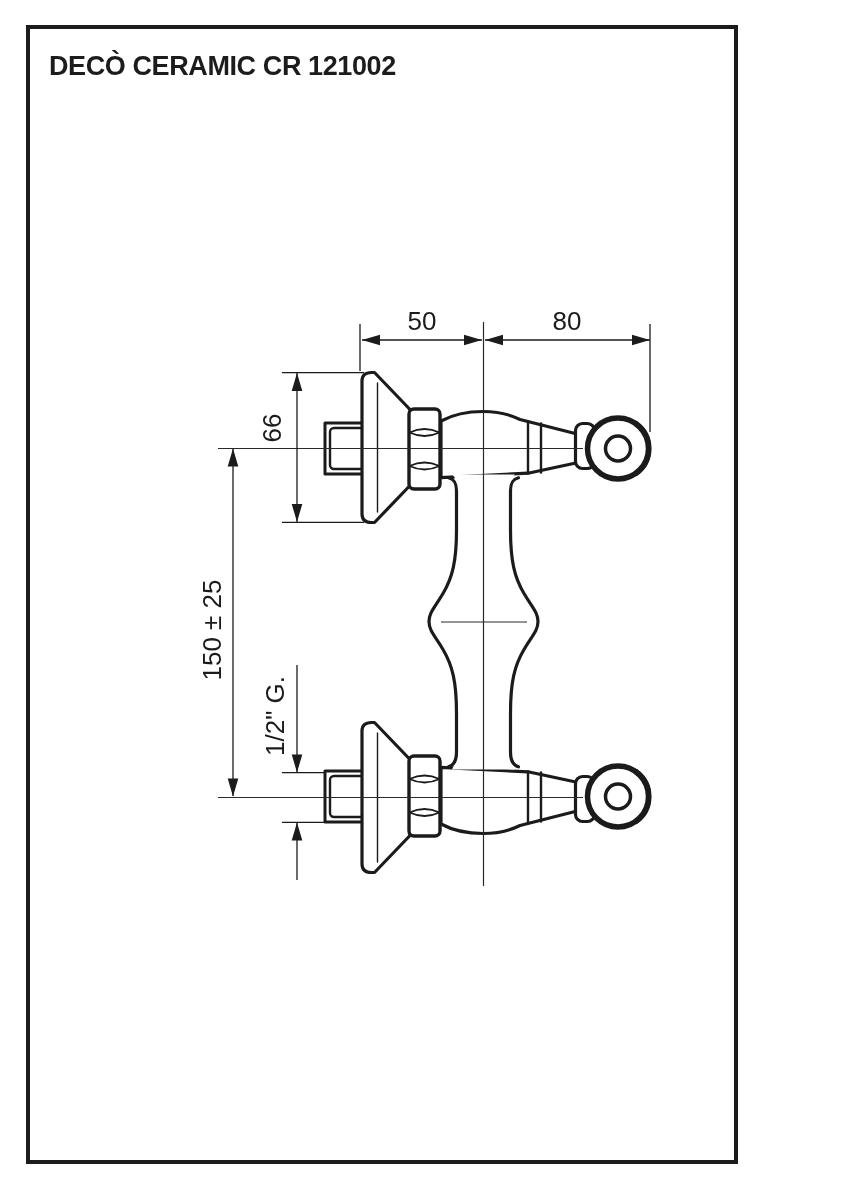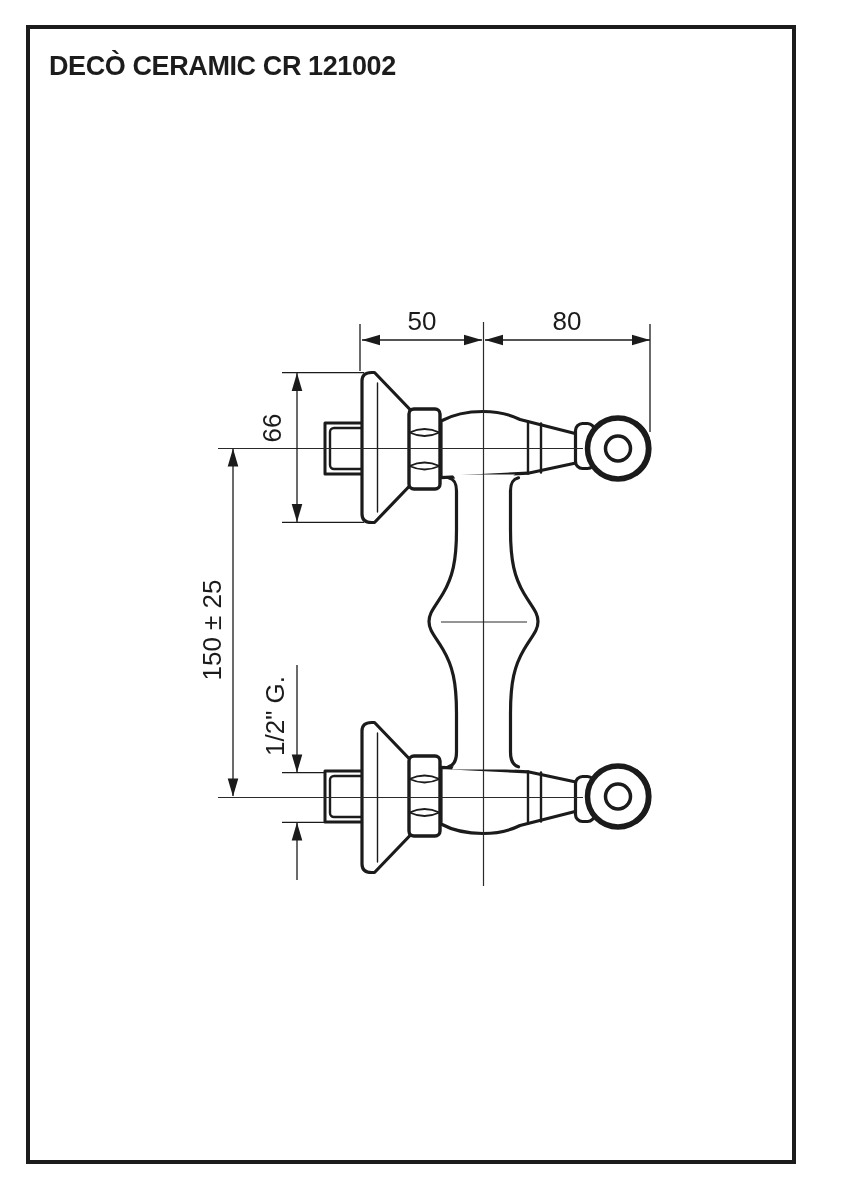--- a/index.html
+++ b/index.html
@@ -1,21 +1,21 @@
 <!DOCTYPE html>
 <html><head>
 <meta charset="utf-8">
 <style>
   html,body{margin:0;padding:0;background:#ffffff;}
   .sheet{
     position:relative;width:850px;height:1190px;background:#ffffff;overflow:hidden;
     font-family:"Liberation Sans","DejaVu Sans",sans-serif;color:#1b1b1b;
   }
   .frame{
-    position:absolute;left:26px;top:25px;width:770px;height:1139px;
+    position:absolute;left:26px;top:25px;width:712px;height:1139px;
     border:4px solid #1c1c1c;box-sizing:border-box;
   }
   .title{
     position:absolute;left:19px;top:22px;
     font-size:27px;font-weight:600;letter-spacing:-0.4px;color:#1c1c1c;
     white-space:nowrap;
   }
   svg.draw{position:absolute;left:0;top:0;}
   svg.draw text{
     font-family:"Liberation Sans","DejaVu Sans",sans-serif;

